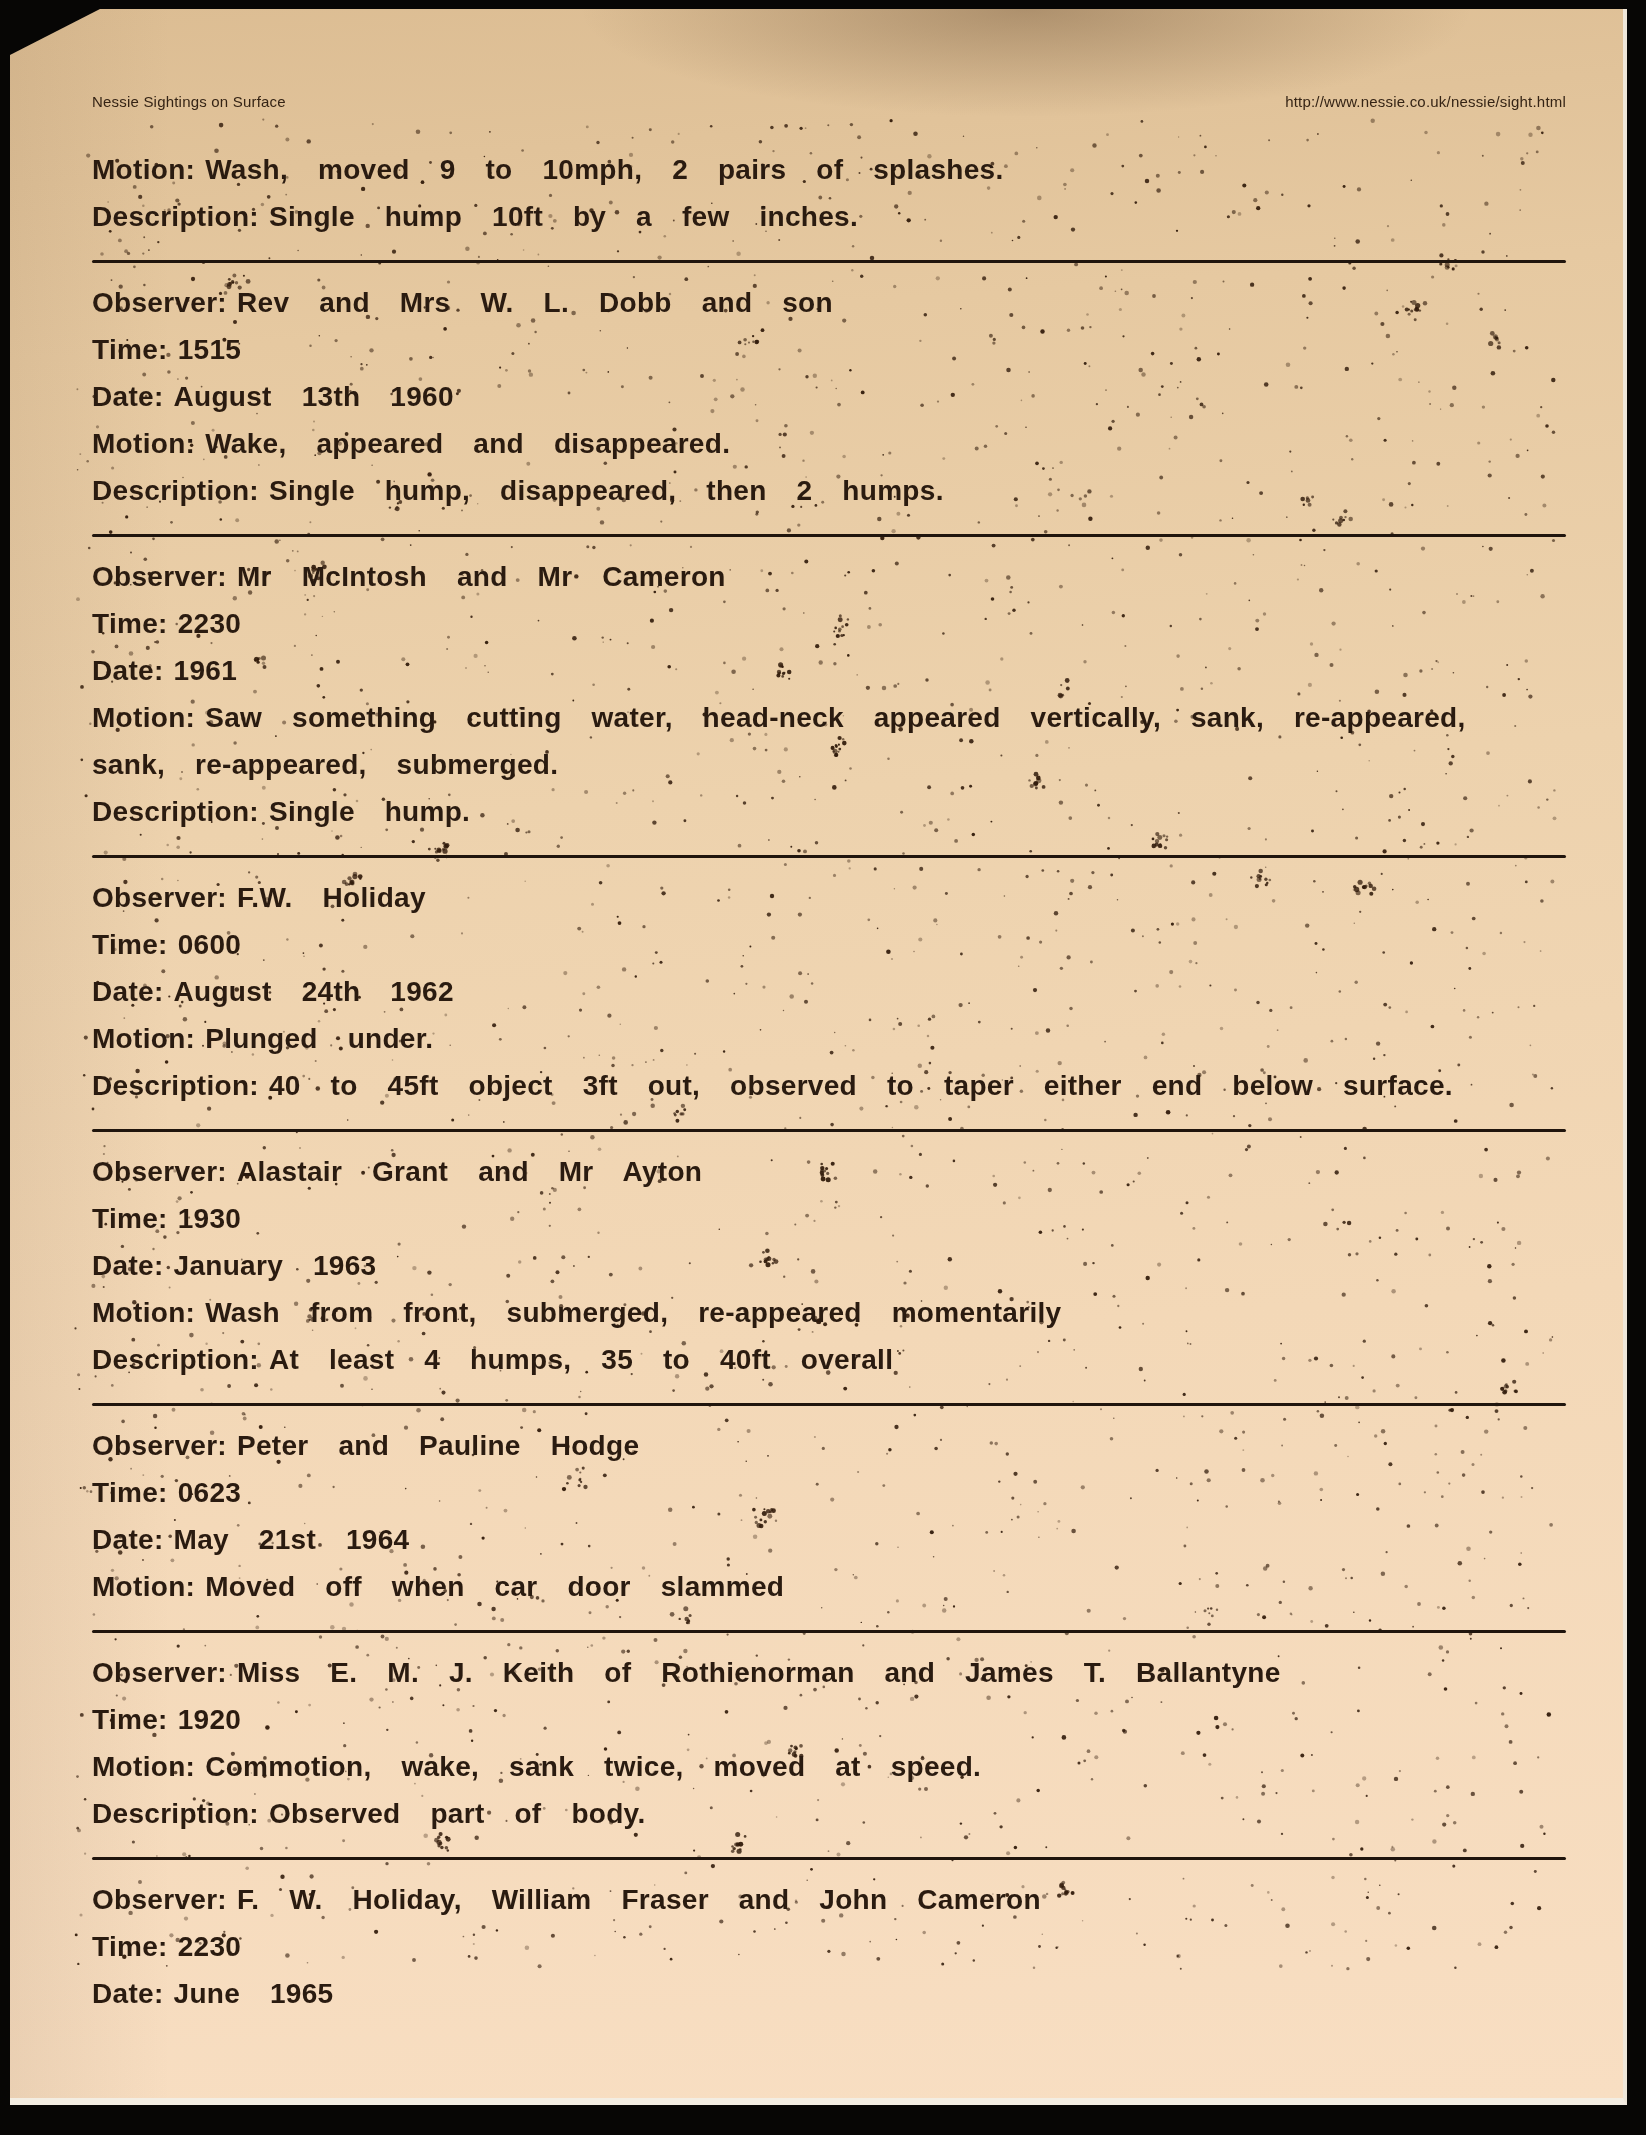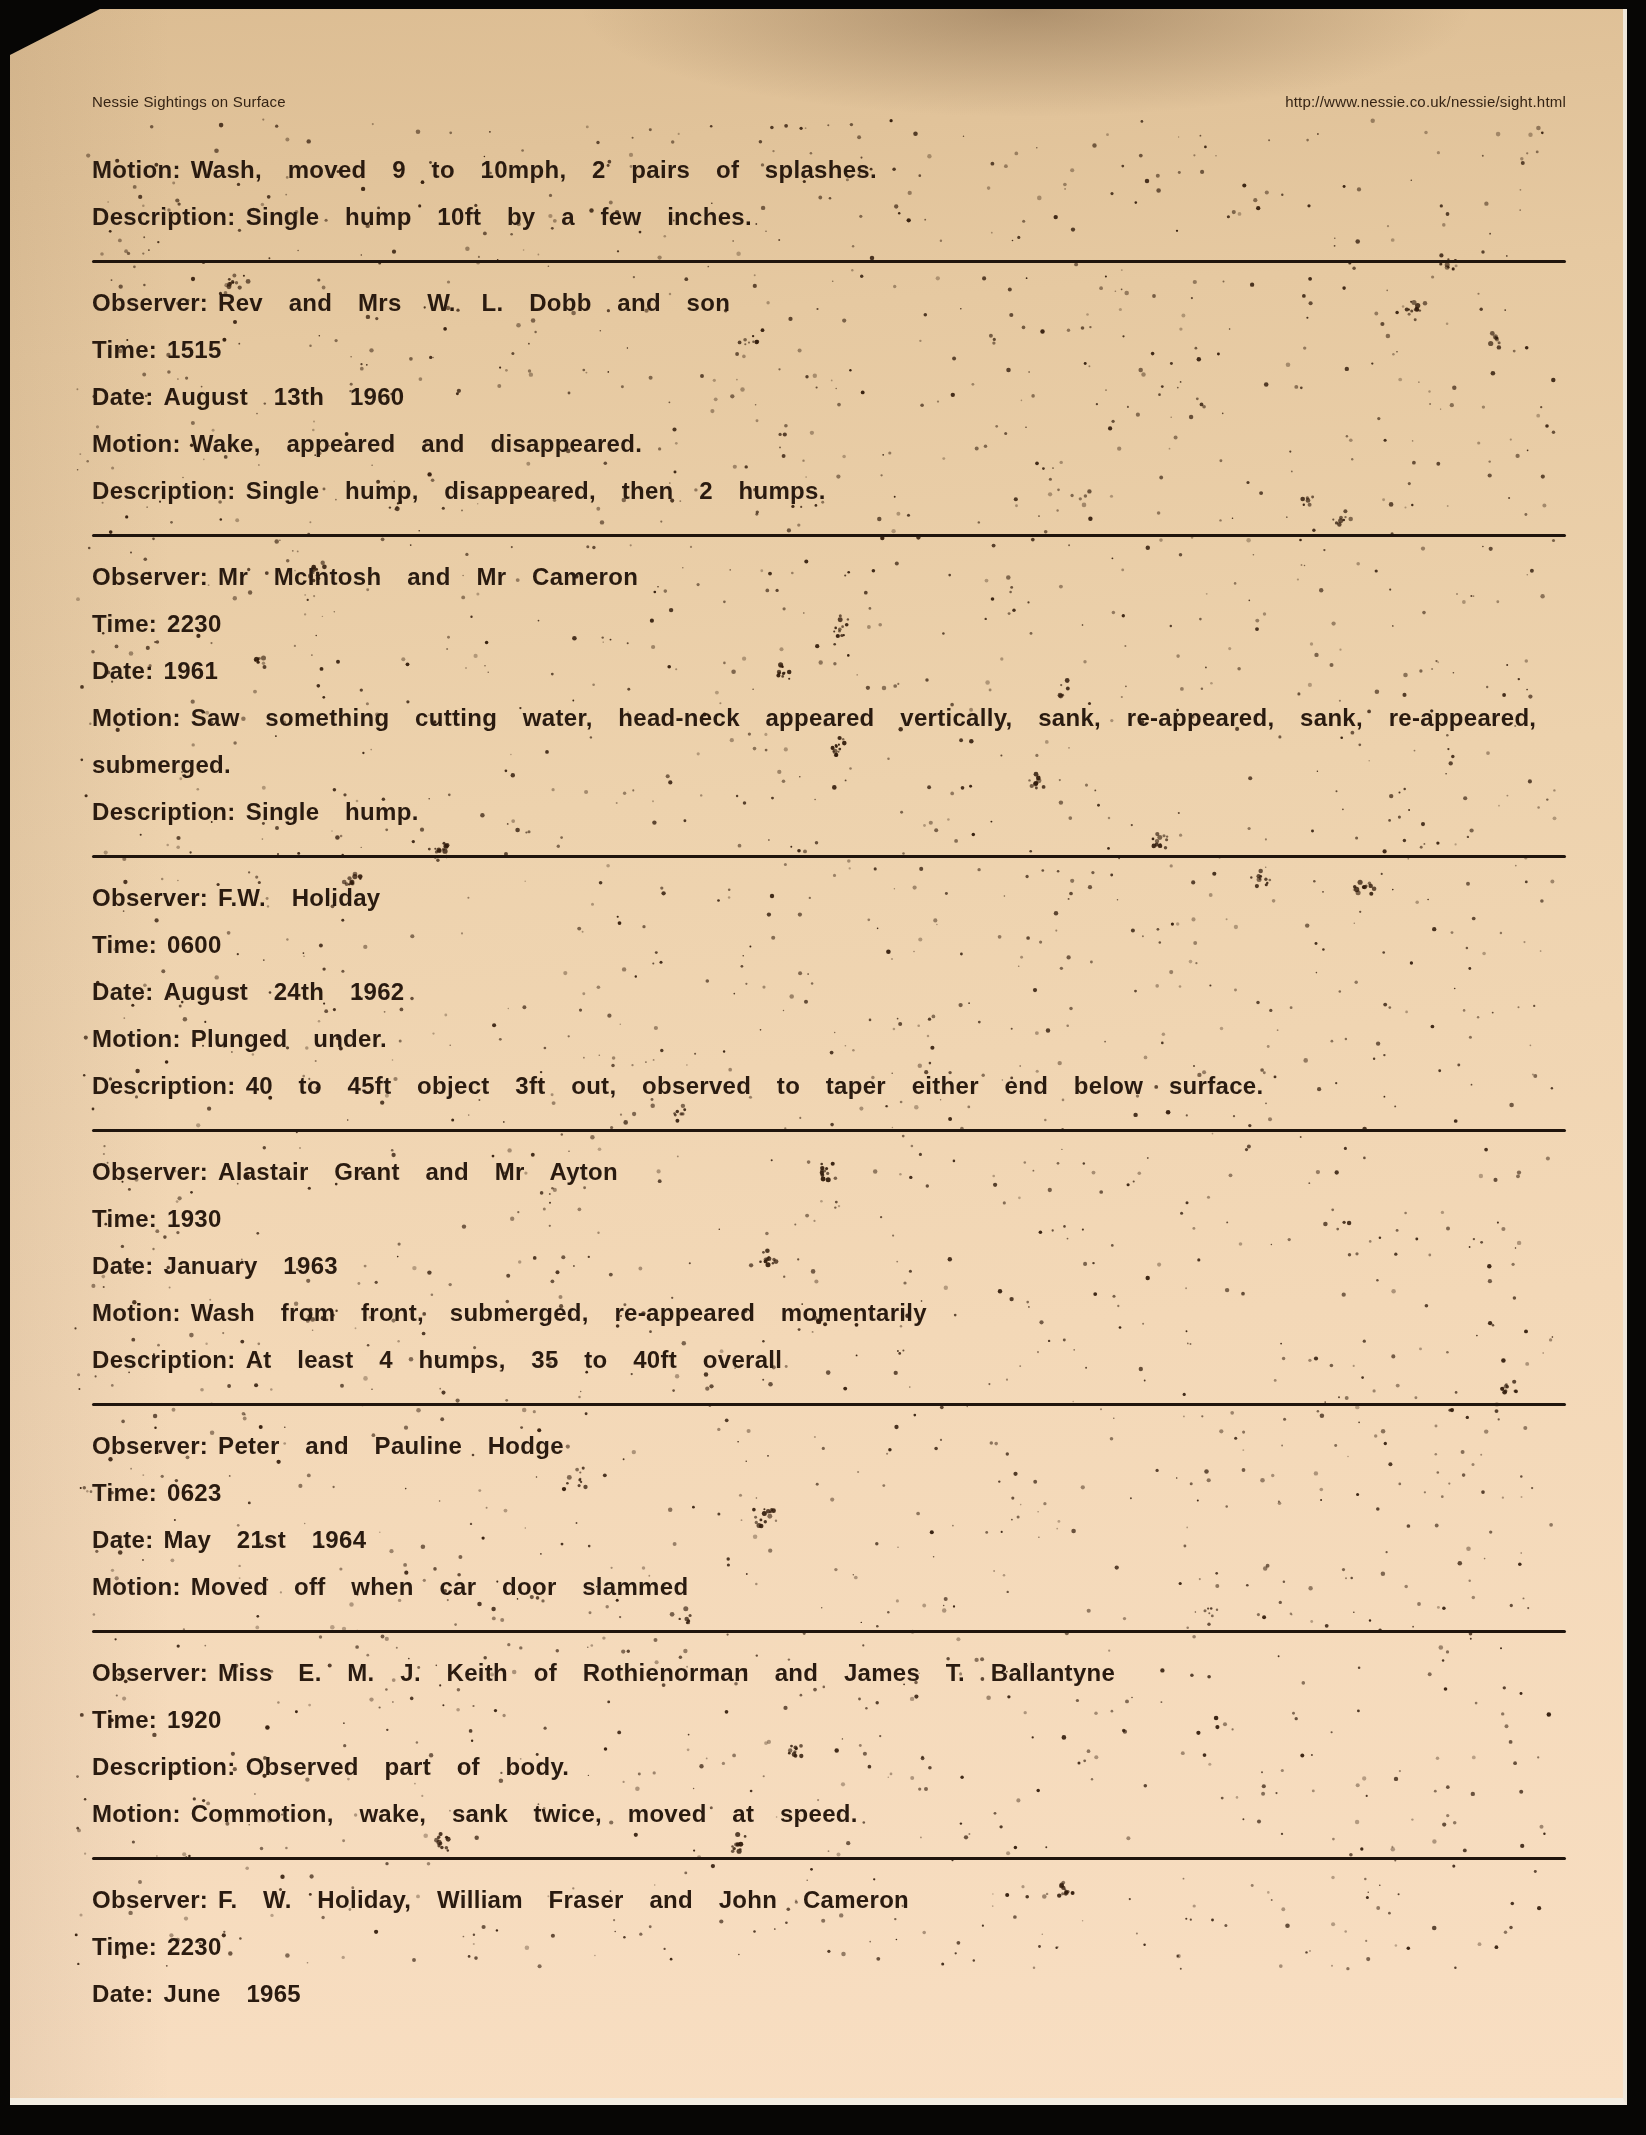--- a/index.html
+++ b/index.html
@@ -35,21 +35,21 @@
     justify-content:space-between;
     align-items:baseline;
     margin-top:84px;
     font-size:15px;
     letter-spacing:.2px;
     color:#35241५;
     color:#352415;
   }
   .body-text{
     margin-top:30px;
-    font-size:24px;
+    font-size:28px;
     font-weight:bold;
     letter-spacing:.3px;
     word-spacing:.78em;
     line-height:47px;
   }
   .entry p{margin:0;}
   .entry{padding:6px 0 10px 0;}
   .field-label{margin-right:10px;}
   .divider{
     height:3px;
@@ -2968,22 +2968,22 @@
         <p><span class="field-label">Time:</span><span>0623</span></p>
         <p><span class="field-label">Date:</span><span>May 21st 1964</span></p>
         <p><span class="field-label">Motion:</span><span>Moved off when car door slammed</span></p>
       </div>
 
       <hr class="divider">
 
       <div class="entry">
         <p><span class="field-label">Observer:</span><span>Miss E. M. J. Keith of Rothienorman and James T. Ballantyne</span></p>
         <p><span class="field-label">Time:</span><span>1920</span></p>
+        <p><span class="field-label">Motion:</span><span>Commotion, wake, sank twice, moved at speed.</span></p>
         <p><span class="field-label">Description:</span><span>Observed part of body.</span></p>
-        <p><span class="field-label">Motion:</span><span>Commotion, wake, sank twice, moved at speed.</span></p>
       </div>
 
       <hr class="divider">
 
       <div class="entry">
         <p><span class="field-label">Observer:</span><span>F. W. Holiday, William Fraser and John Cameron</span></p>
         <p><span class="field-label">Time:</span><span>2230</span></p>
         <p><span class="field-label">Date:</span><span>June 1965</span></p>
       </div>
 

